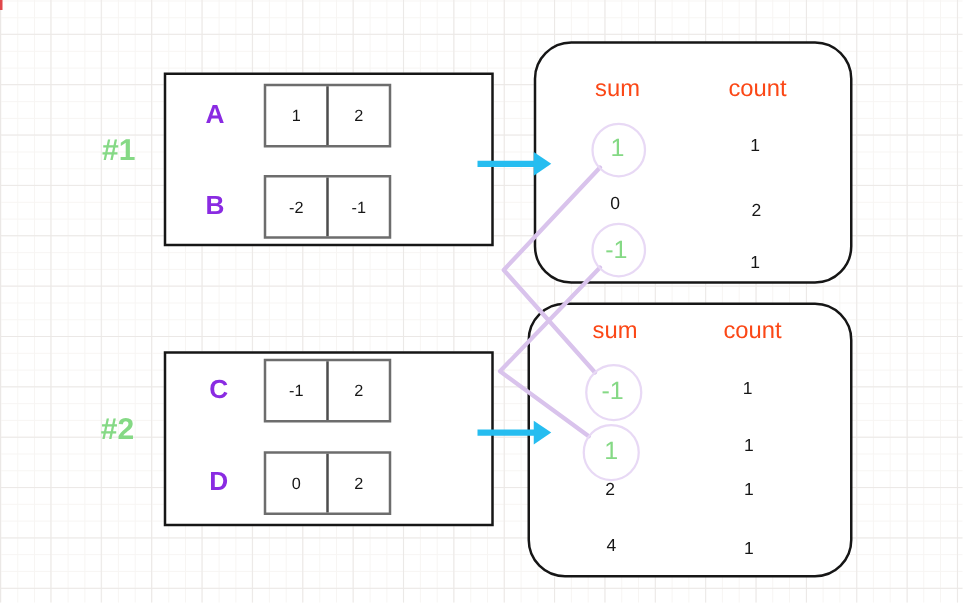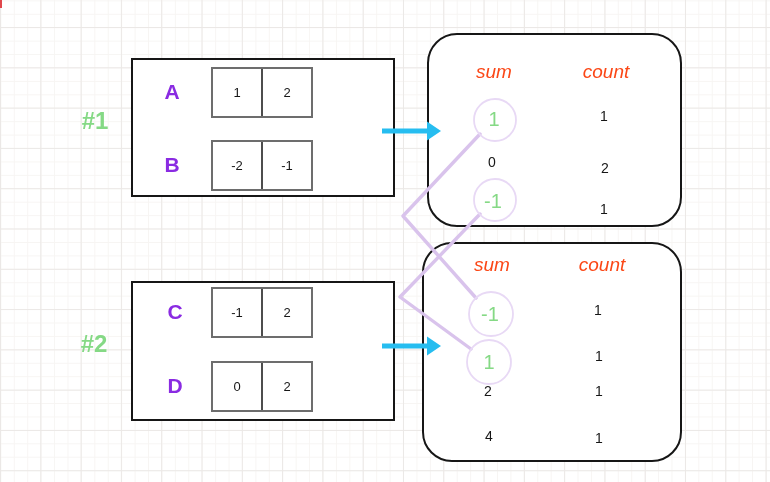--- a/index.html
+++ b/index.html
@@ -19,21 +19,21 @@
   .center{transform:translate(-50%,-50%);white-space:nowrap;}
   .panel{position:absolute;background:#ffffff;border:2px solid #161616;box-sizing:border-box;}
   .rounded{border-radius:30px;}
   .cellpair{position:absolute;display:flex;width:102px;height:51px;
     border:2.5px solid #6d6d6d;background:#fff;box-sizing:border-box;}
   .cell{flex:1;display:flex;align-items:center;justify-content:center;
     font-size:13px;font-weight:500;color:#161616;}
   .cell + .cell{border-left:2px solid #4d4d4d;}
   .row-label{font-size:21px;font-weight:bold;color:#8a2be2;}
   .group-tag{font-size:24px;font-weight:bold;color:#85d985;}
-  .map-header{font-size:19px;font-weight:500;color:#fb4716;font-style:italic;}
+  .map-header{font-size:19px;font-weight:500;color:#fb4716;}
   .num{font-size:14px;font-weight:500;color:#161616;}
   .sum-green{font-size:20px;font-weight:500;color:#85d985;}
   #overlay{position:absolute;left:0;top:0;pointer-events:none;}
   #corner-marker{position:absolute;left:0;top:0;width:2px;height:8px;background:#e0474b;}
 </style>
 </head>
 <body>
 
 <div id="canvas">
 

